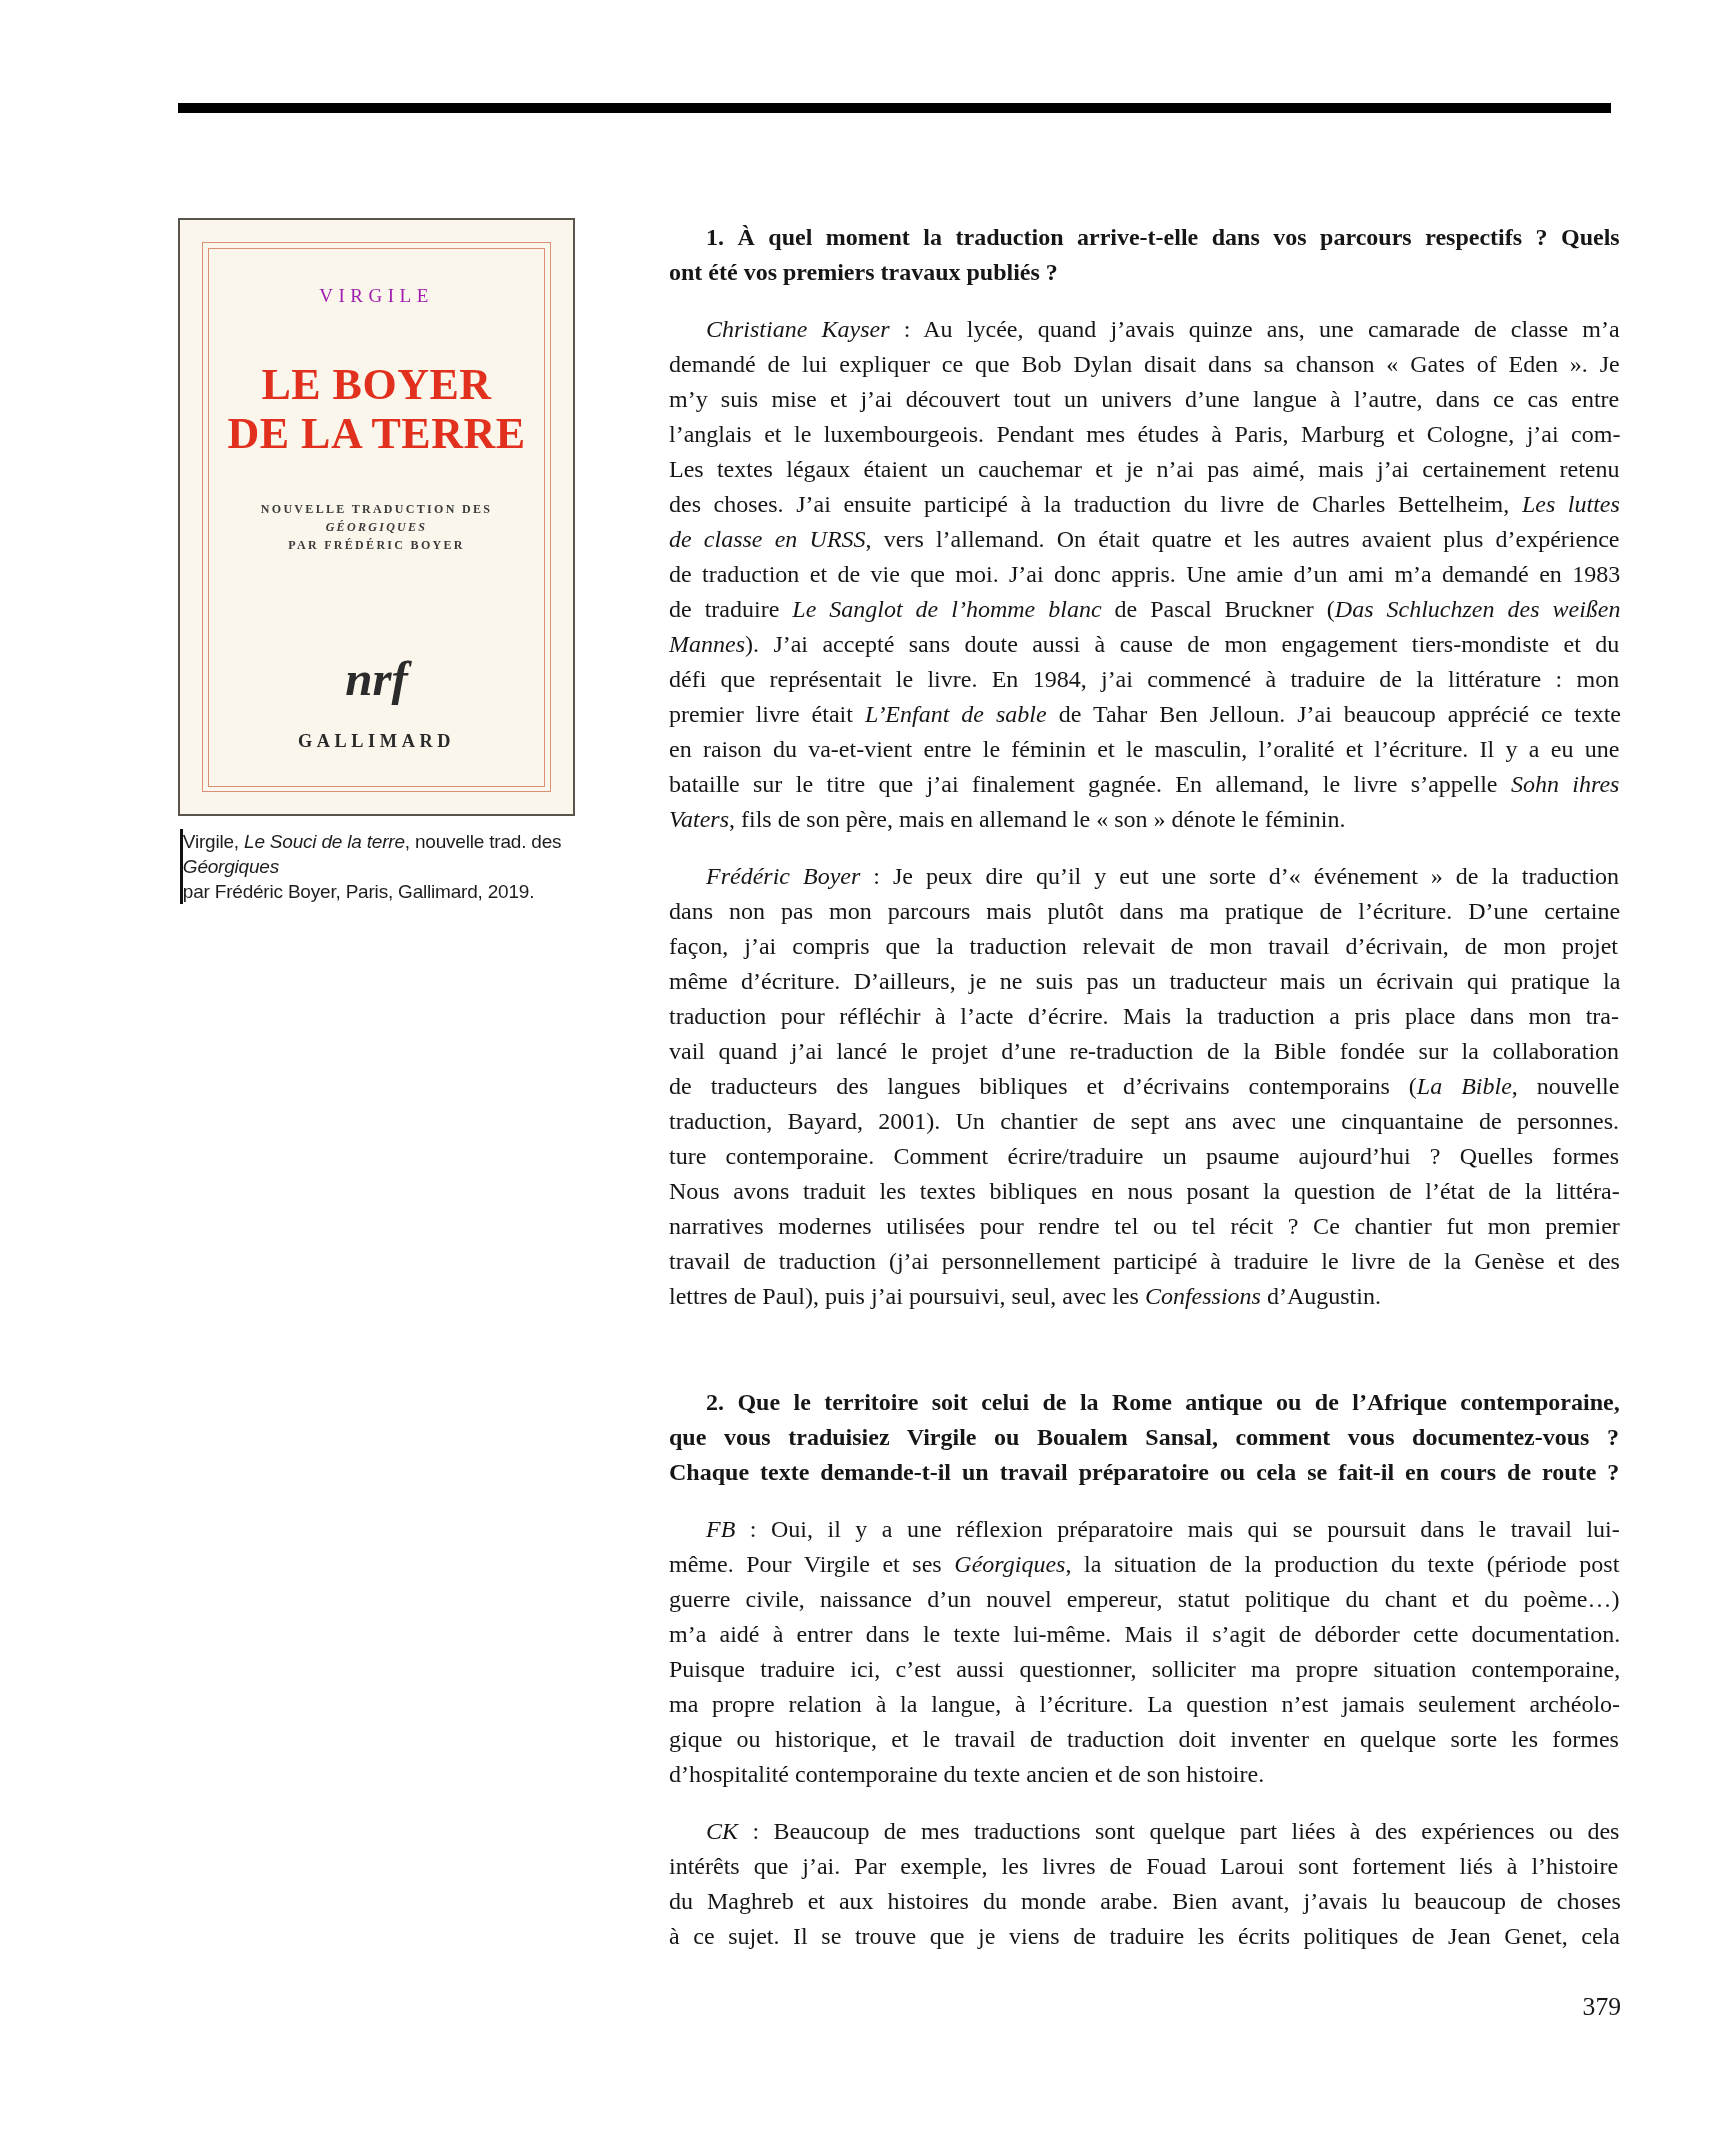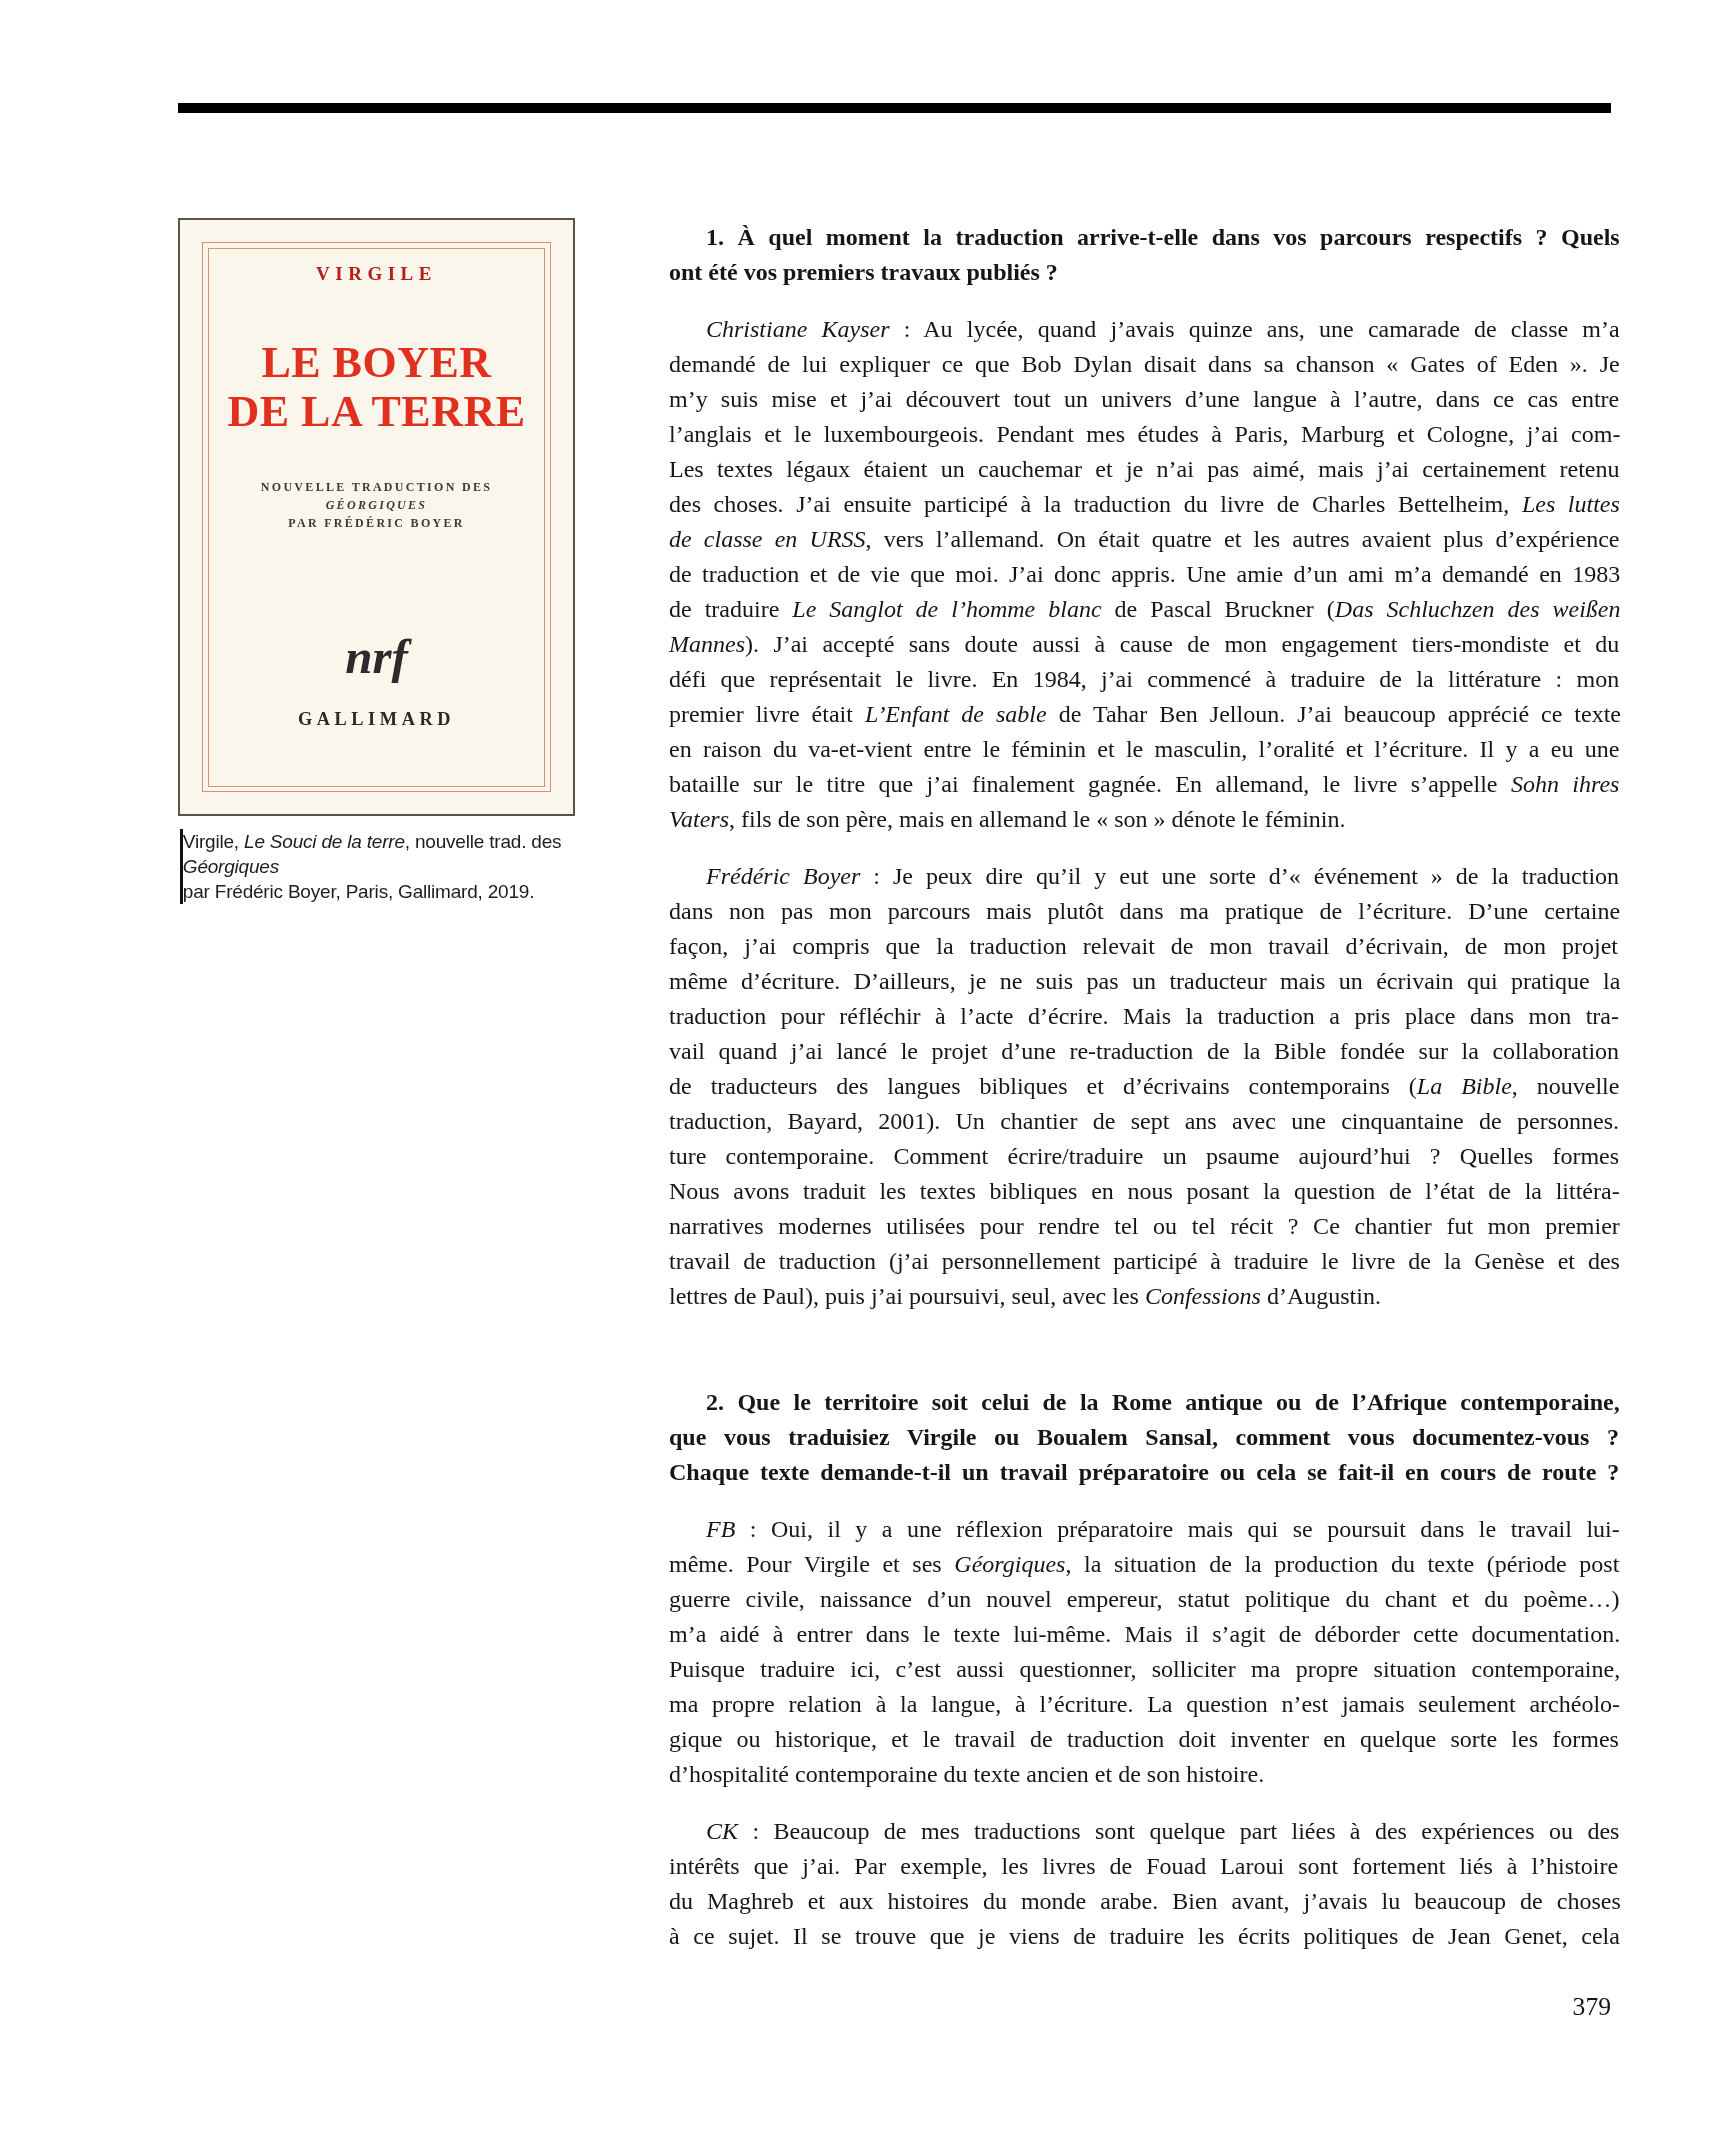--- a/index.html
+++ b/index.html
@@ -7,39 +7,39 @@
         font-family:"Liberation Serif","DejaVu Serif",serif;color:#161616;}
   .top-rule{position:absolute;left:178px;top:103px;width:1433px;height:10px;background:#000;}
   .content{position:absolute;left:178px;top:210px;width:1433px;display:flex;align-items:flex-start;}
   
   .figure-col{width:408px;flex:0 0 408px;}
   .cover{box-sizing:border-box;width:397px;height:598px;margin-top:8.2px;background:#faf6ec;
          border:2.7px solid #5a544c;padding:22px;}
   .frame1{box-sizing:border-box;height:100%;border:0.9px solid #db9076;padding:4.6px;}
   .frame2{box-sizing:border-box;height:100%;border:1.8px solid #db9076;display:flex;flex-direction:column;
           align-items:center;text-align:center;}
-  .cover-author{margin-top:14px;font-size:19px;font-weight:bold;letter-spacing:5.5px;color:#b91c1c;}
+  .cover-author{margin-top:36px;font-size:19px;font-weight:normal;letter-spacing:5.5px;color:#a21caf;}
   .cover-title{margin-top:53px;font-size:44px;line-height:49px;font-weight:bold;letter-spacing:0.5px;color:#e1301d;}
   .cover-subtitle{margin-top:42px;font-size:12px;line-height:18.3px;font-weight:bold;letter-spacing:2.3px;color:#3a3a3a;}
   .cover-logo{margin-top:95px;font-size:49px;font-style:italic;font-weight:bold;color:#2b2b2b;
               font-family:"Liberation Serif","DejaVu Serif",serif;}
   .cover-publisher{margin-top:24px;font-size:18.3px;font-weight:600;letter-spacing:4.6px;color:#2a2a2a;}
   .caption{margin:12.8px 0 0 1.8px;border-left:3.7px solid #111;padding-left:0;
            font-family:"Liberation Sans","DejaVu Sans",sans-serif;font-size:19px;line-height:25px;
            letter-spacing:-0.2px;color:#1d1d1d;}
   
   .text-col{margin-left:83px;width:942px;font-size:24px;line-height:35px;}
   .block{margin-top:22px;}
   .block:first-child{margin-top:10px;}
   .block.heading{font-weight:bold;}
   .block.heading:not(:first-child){margin-top:71px;}
   .tline{white-space:nowrap;}
   .tline.ind{padding-left:37px;}
   .lw{white-space:nowrap;}
-  .page-number{position:absolute;top:1992px;right:107px;font-size:25.6px;color:#161616;}
+  .page-number{position:absolute;top:1992px;right:97px;font-size:25.6px;color:#161616;}
 </style>
 </head>
 <body>
 
 <div class="page">
   <div class="top-rule"></div>
 
   <div class="content">
 
     <aside class="figure-col">

